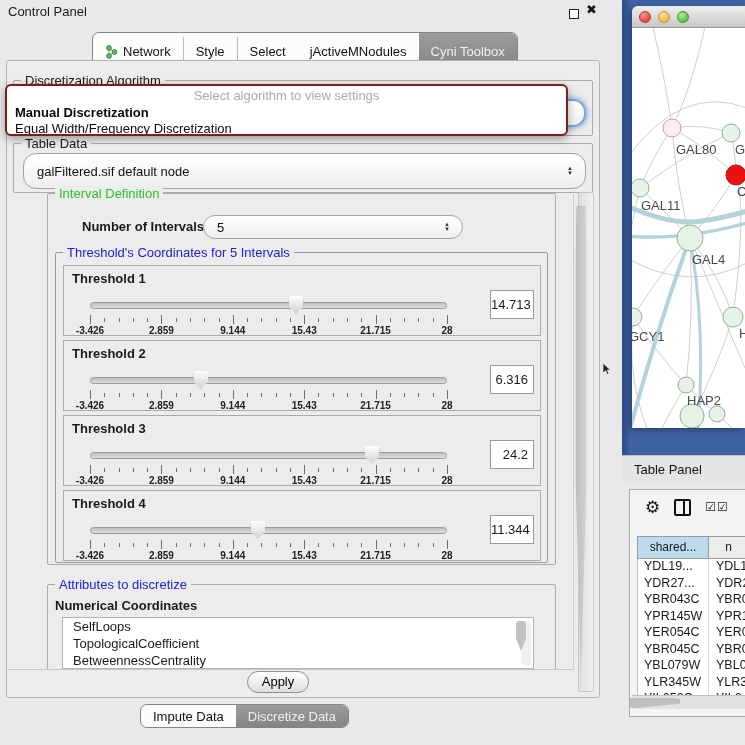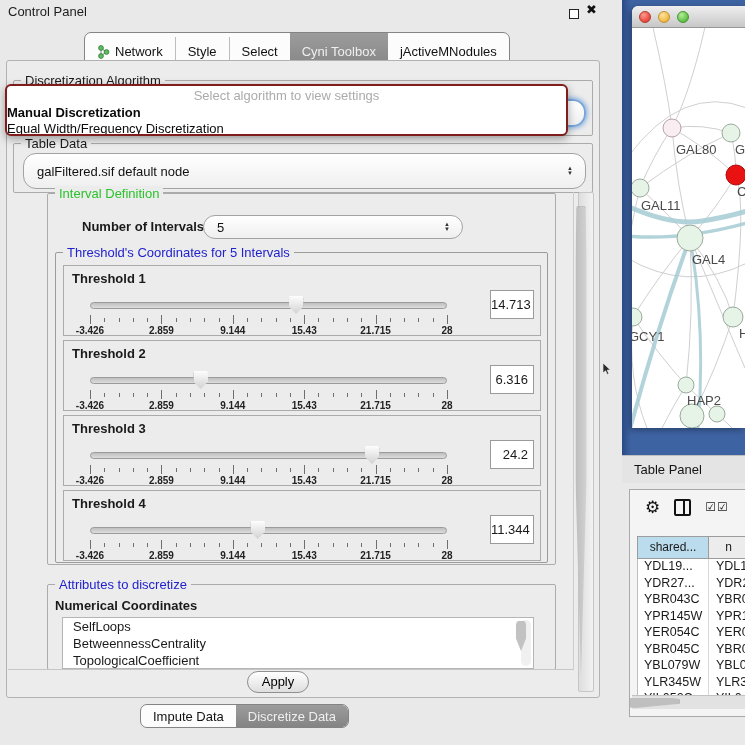--- a/index.html
+++ b/index.html
@@ -14,21 +14,21 @@
   
   .cp-title { left:8px; top:4px; font-size:13px; color:#1c1c1c; }
   .float-icon { left:569px; top:9px; width:10px; height:10px; border:1.5px solid #222; background:#fff; }
   .close-icon { left:586px; top:2px; font-size:13px; font-weight:bold; color:#111; }
 
   
   .tabbar { display:flex; background:#FCFCFC; border:1px solid #848484; border-radius:7px; overflow:hidden; align-items:stretch; }
   .tabbar .tab { display:flex; align-items:center; gap:5px; padding:0 12px; font-size:13px; color:#111; cursor:default; white-space:nowrap; }
   .tabbar .tab.sel { background:linear-gradient(#9c9c9c,#848484); color:#efefef; }
   .tabbar .vsep { width:1px; background:#BDBDBD; margin:4px 0; }
-  #top-tabbar { left:84px; top:32px; height:39px; }
+  #top-tabbar { left:92px; top:32px; height:39px; }
   #bottom-tabbar { left:140px; top:704px; height:24px; }
 
   
   .main-panel { left:6px; top:60px; width:594px; height:638px; background:#ECECEC; border:1px solid #B2B2B2; border-radius:3px; }
   .viewport-edge-v { left:573px; top:192px; width:1px; height:478px; background:#CDCDCD; }
   .viewport-edge-h { left:8px; top:669px; width:566px; height:1px; background:#C6C6C6; }
   .vscrollbar { left:578px; top:192px; width:16px; height:500px; background:linear-gradient(90deg,#DEDEDE,#F2F2F2); border:1px solid #C6C6C6; border-radius:2px; }
   .vscrollbar .thumb { position:absolute; left:2px; top:13px; width:11px; height:470px; background:linear-gradient(90deg,#BDBDBD,#D2D2D2); border-radius:6px; }
 
   
@@ -41,21 +41,21 @@
   
   .combo { position:absolute; background:linear-gradient(#FFFFFF,#EFEFEF); border:1px solid #A3A3A3; border-radius:13px;
            font-size:13px; color:#111; display:flex; align-items:center; padding:0 26px 0 13px; }
   .combo .stepper { position:absolute; right:12px; top:50%; transform:translateY(-50%); display:flex; flex-direction:column; line-height:5px; font-size:6px; color:#333; }
   .combo.focused { border:2px solid #7AA6D8; box-shadow:0 0 5px 1px rgba(110,160,220,.9); }
 
   
   .popup { left:5px; top:84px; width:563px; height:52px; background:#FFFFFF; border:2px solid #7f1d1d; border-radius:6px;
            box-shadow:0 3px 8px rgba(0,0,0,.35); z-index:30; overflow:hidden; padding-top:2px; }
   .popup .prompt { text-align:center; font-size:13px; color:#ABABAB; height:17px; }
-  .popup .opt { font-size:13px; color:#0a0a0a; padding-left:0; height:16px; line-height:16px; }
+  .popup .opt { font-size:13px; color:#0a0a0a; padding-left:8px; height:16px; line-height:16px; }
   .popup .opt.first { font-weight:bold; }
 
   
   .noi-label { left:82px; top:219px; font-size:13px; font-weight:bold; }
   
   .threshold-panel { position:relative; width:478px; height:71px; border:1px solid #ABABAB; background:#ECECEC; margin:0 0 4px 7px; }
   .th-label { position:absolute; left:8px; top:5px; font-size:13px; font-weight:bold; }
   .slider { position:absolute; left:26px; top:28px; width:357px; height:40px; }
   .track { position:absolute; left:0; top:8px; width:100%; height:7px; border:1px solid #9B9B9B; border-radius:4px;
            background:linear-gradient(#BFBFBF,#DDDDDD); }
@@ -134,25 +134,25 @@
     <span>Network</span>
   </div>
   <div class="vsep"></div>
   <div class="tab">
       <span>Style</span>
     </div>
   <div class="vsep"></div>
   <div class="tab">
       <span>Select</span>
     </div>
+  <div class="tab">
+      <span>jActiveMNodules</span>
+    </div>
   <div class="tab sel">
       <span>Cyni Toolbox</span>
-    </div>
-  <div class="tab">
-      <span>jActiveMNodules</span>
     </div>
 </div>
 
 <div class="abs main-panel"></div>
 
 <div class="group" style="left:13px; top:80px; width:580px; height:56px;">
   <span class="group-title gt-black">Discretization Algorithm</span>
   <div class="combo focused" style="left:6px; top:18px; width:566px; height:28px;"></div>
 </div>
 
@@ -366,22 +366,22 @@
     </div>
 </div>
 
 <div class="group" style="left:47px; top:584px; width:509px; height:86px;">
   <span class="group-title gt-blue">Attributes to discretize</span>
 </div>
 <div class="abs attr-list-label">Numerical Coordinates</div>
 <div class="abs attr-list">
   <div>
       <div class="attr-item">SelfLoops</div>
+      <div class="attr-item">TopologicalCoefficient</div>
       <div class="attr-item">BetweennessCentrality</div>
-      <div class="attr-item">TopologicalCoefficient</div>
     </div>
   <div class="attr-scroll">
       <div class="thumb"></div>
     </div>
 </div>
 
 <div class="abs viewport-edge-v"></div>
 <div class="abs viewport-edge-h"></div>
 <div class="abs vscrollbar">
     <div class="thumb"></div>

